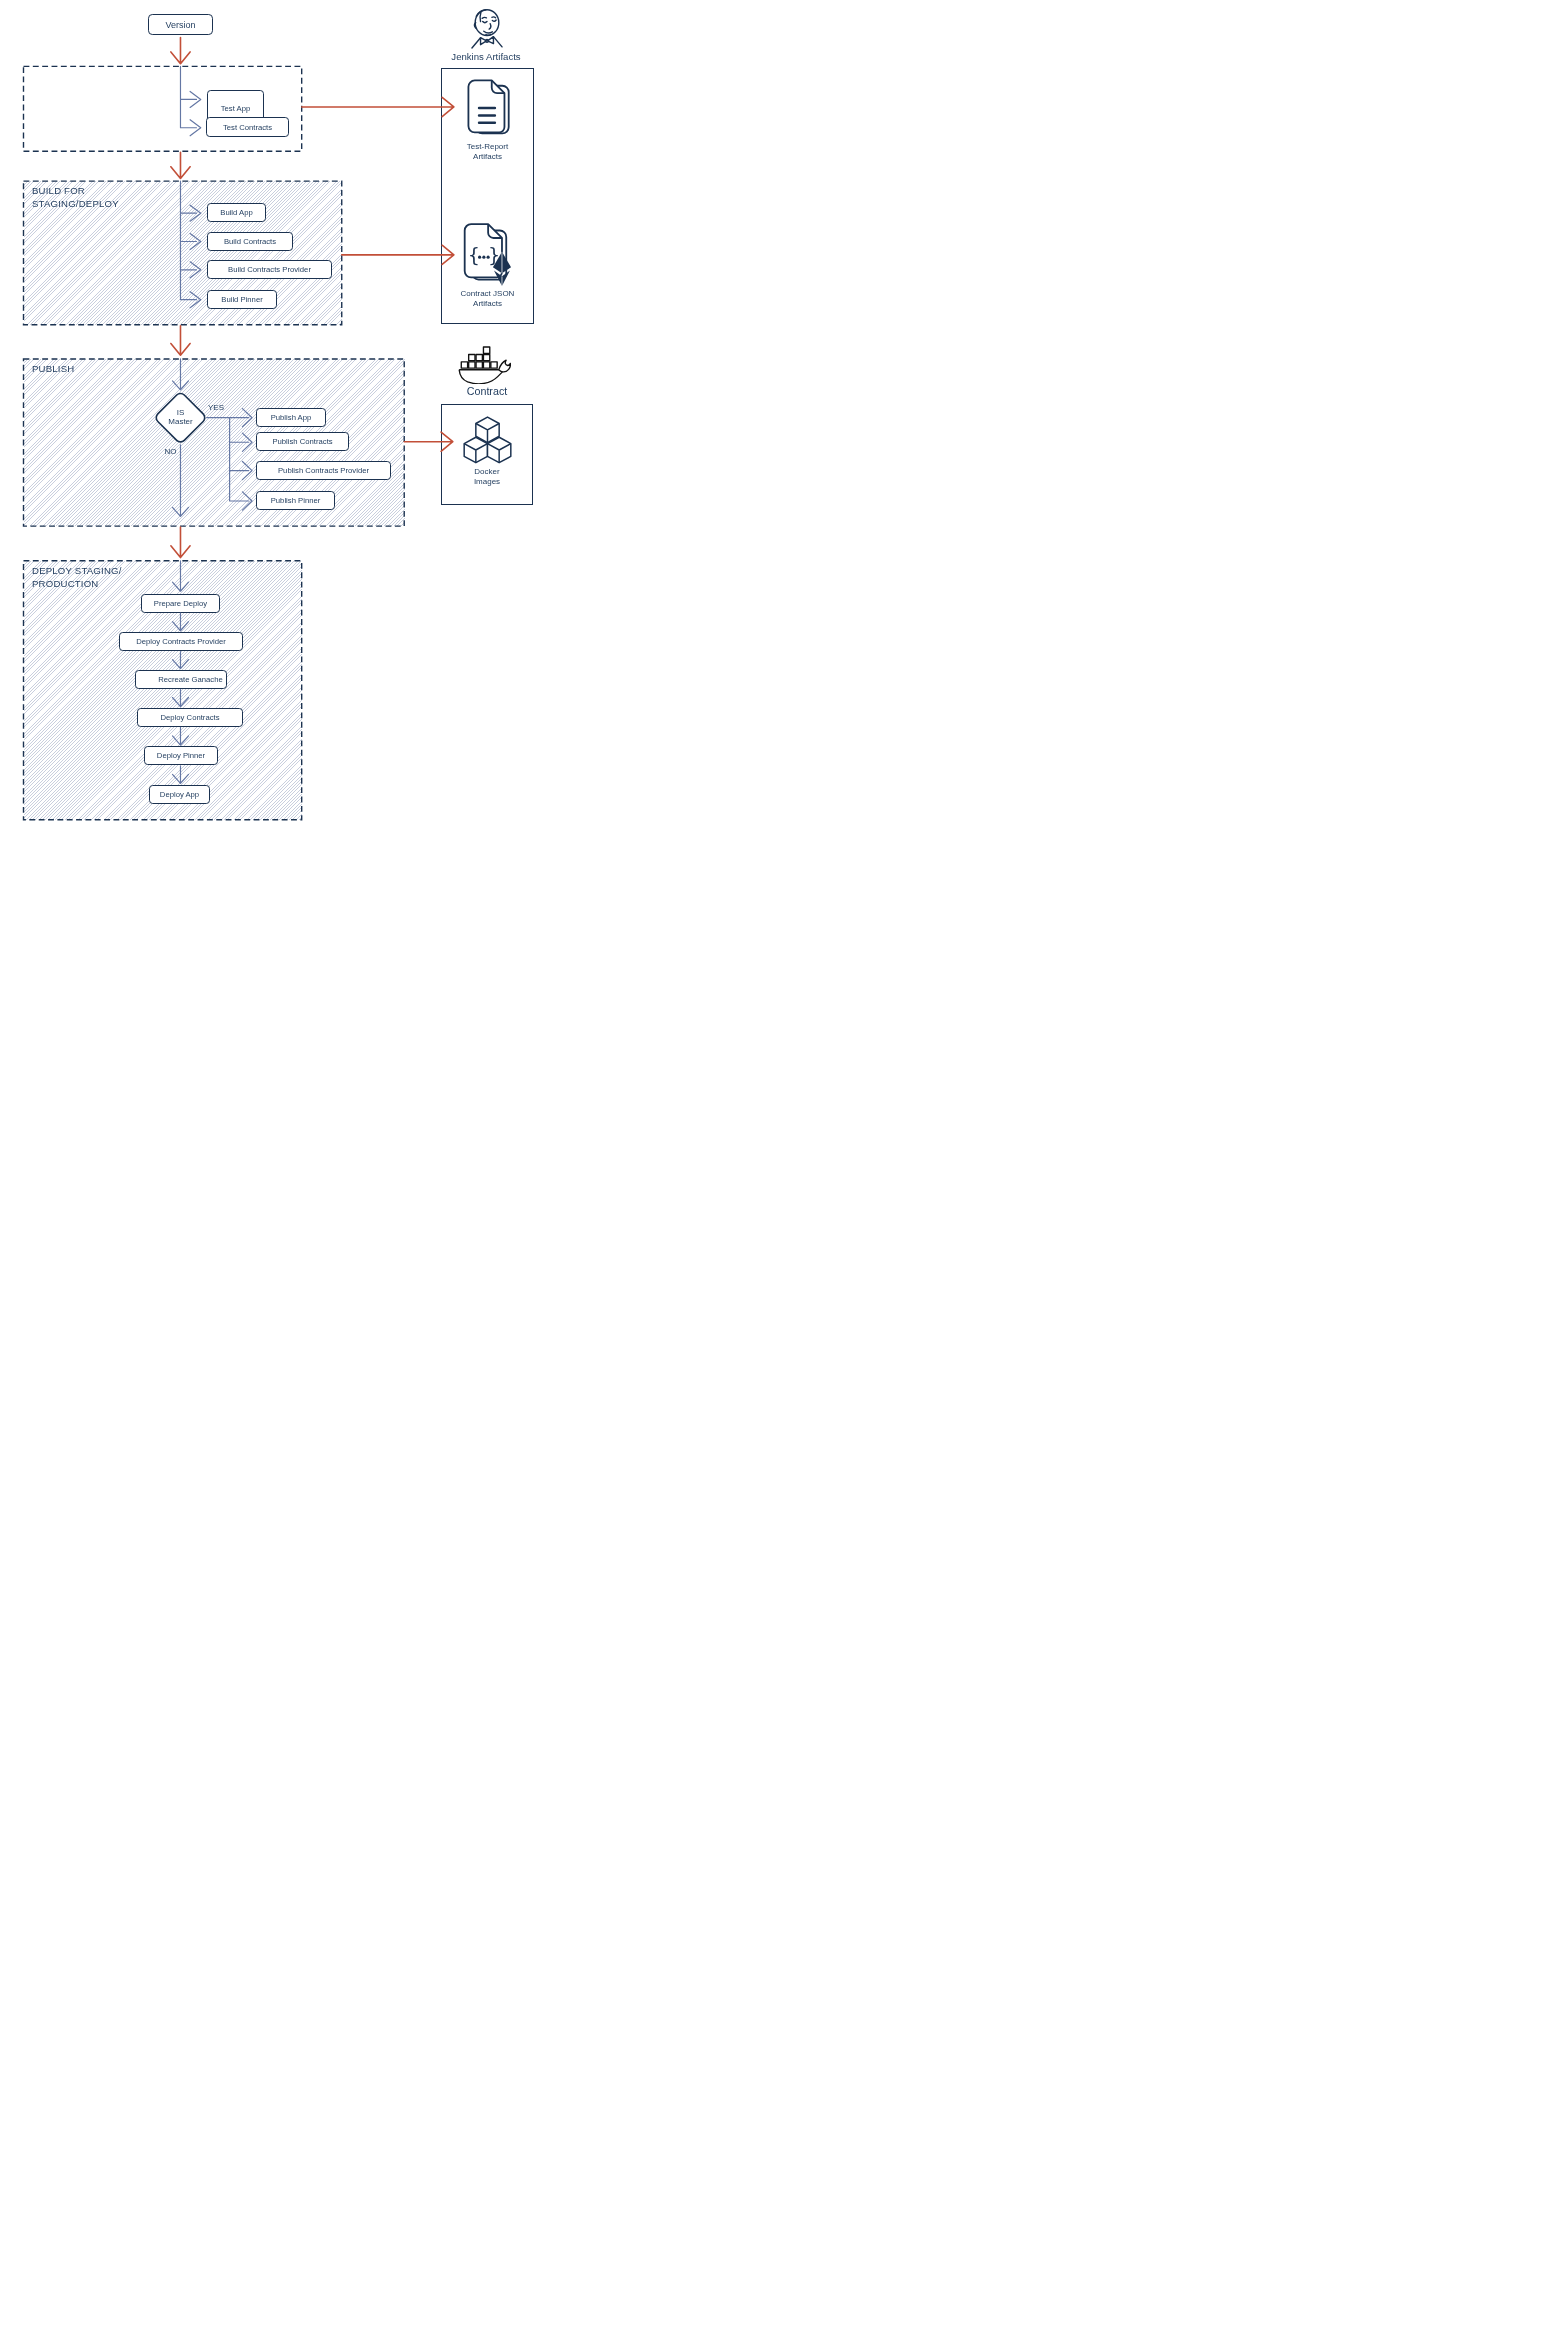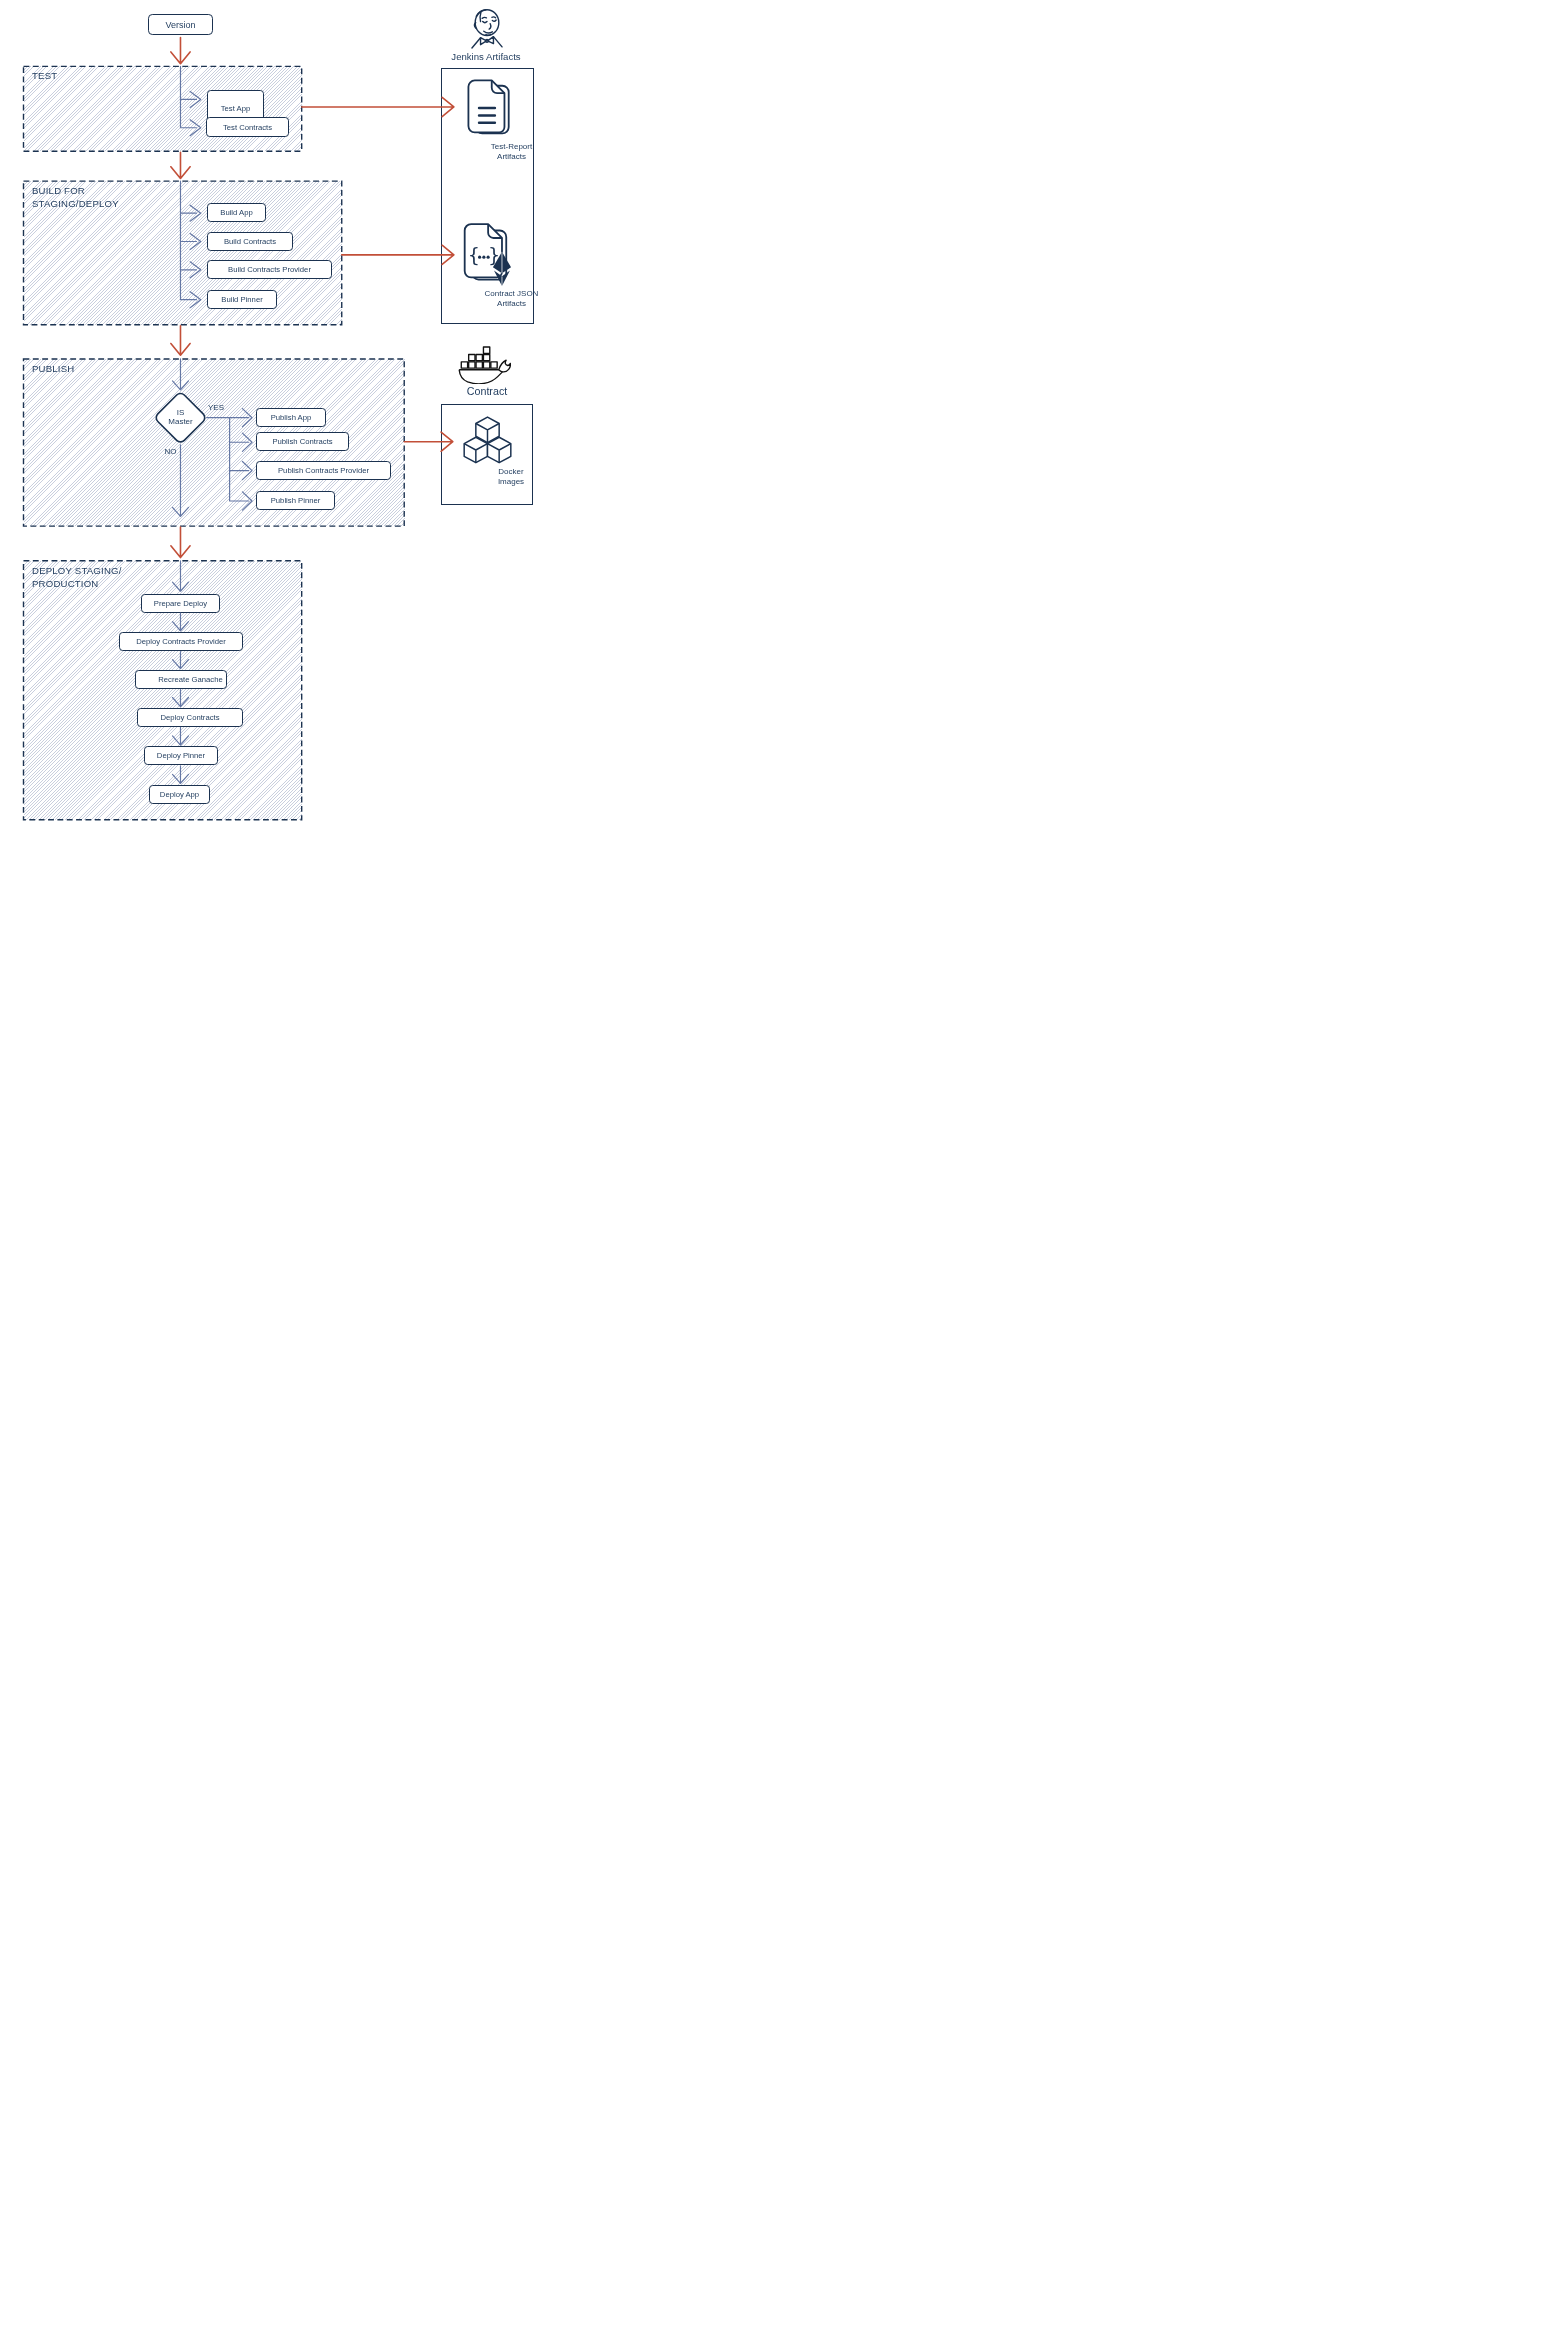--- a/index.html
+++ b/index.html
@@ -13,37 +13,34 @@
     letter-spacing:0.2px;line-height:1.28;color:#1e3a5c;white-space:pre-line;}
 
   .node{position:absolute;background:#fff;border:1.3px solid #1b3250;border-radius:3.7px;
     display:flex;align-items:center;justify-content:center;font-size:7.7px;color:#1e3a5c;
     z-index:2;box-sizing:border-box;white-space:nowrap;}
   .version{border-width:1.6px;border-radius:4.3px;font-size:9px;}
 
   .panel{position:absolute;background:#fff;border:1.3px solid #1b3250;z-index:2;box-sizing:border-box;}
 
   .flabel{position:absolute;z-index:4;font-size:8px;color:#1e3a5c;}
-  .prelines{white-space:pre-line;text-align:center;padding-left:24px;}
+  .prelines{white-space:pre-line;text-align:center;}
   .caption{position:absolute;z-index:3;font-size:8px;line-height:9.6px;color:#1e3a5c;text-align:center;}
   .heading{position:absolute;z-index:3;font-size:9.6px;color:#1e3a5c;text-align:center;}
   .icon-wrap{position:absolute;z-index:3;display:flex;align-items:center;justify-content:center;}
 
   #connectors{position:absolute;left:0;top:0;z-index:3;pointer-events:none;}
   .decision-text{position:absolute;left:159px;top:408px;width:43px;text-align:center;
     font-size:8px;line-height:9px;color:#1e3a5c;z-index:4;white-space:pre-line;}
 </style>
 </head>
 <body>
 
 <div id="canvas">
 
-  <div class="section" style="left:23.5px;top:66px;width:278px;height:85px;">
-    <div class="section-title">TEST</div>
-  </div>
   <div class="section" style="left:23.5px;top:181px;width:318px;height:144px;">
     <div class="section-title">BUILD FOR
 STAGING/DEPLOY</div>
   </div>
   <div class="section" style="left:23.5px;top:359px;width:381px;height:167px;">
     <div class="section-title">PUBLISH</div>
   </div>
   <div class="section" style="left:23.5px;top:561px;width:278px;height:259px;">
     <div class="section-title">DEPLOY STAGING/
 PRODUCTION</div>

